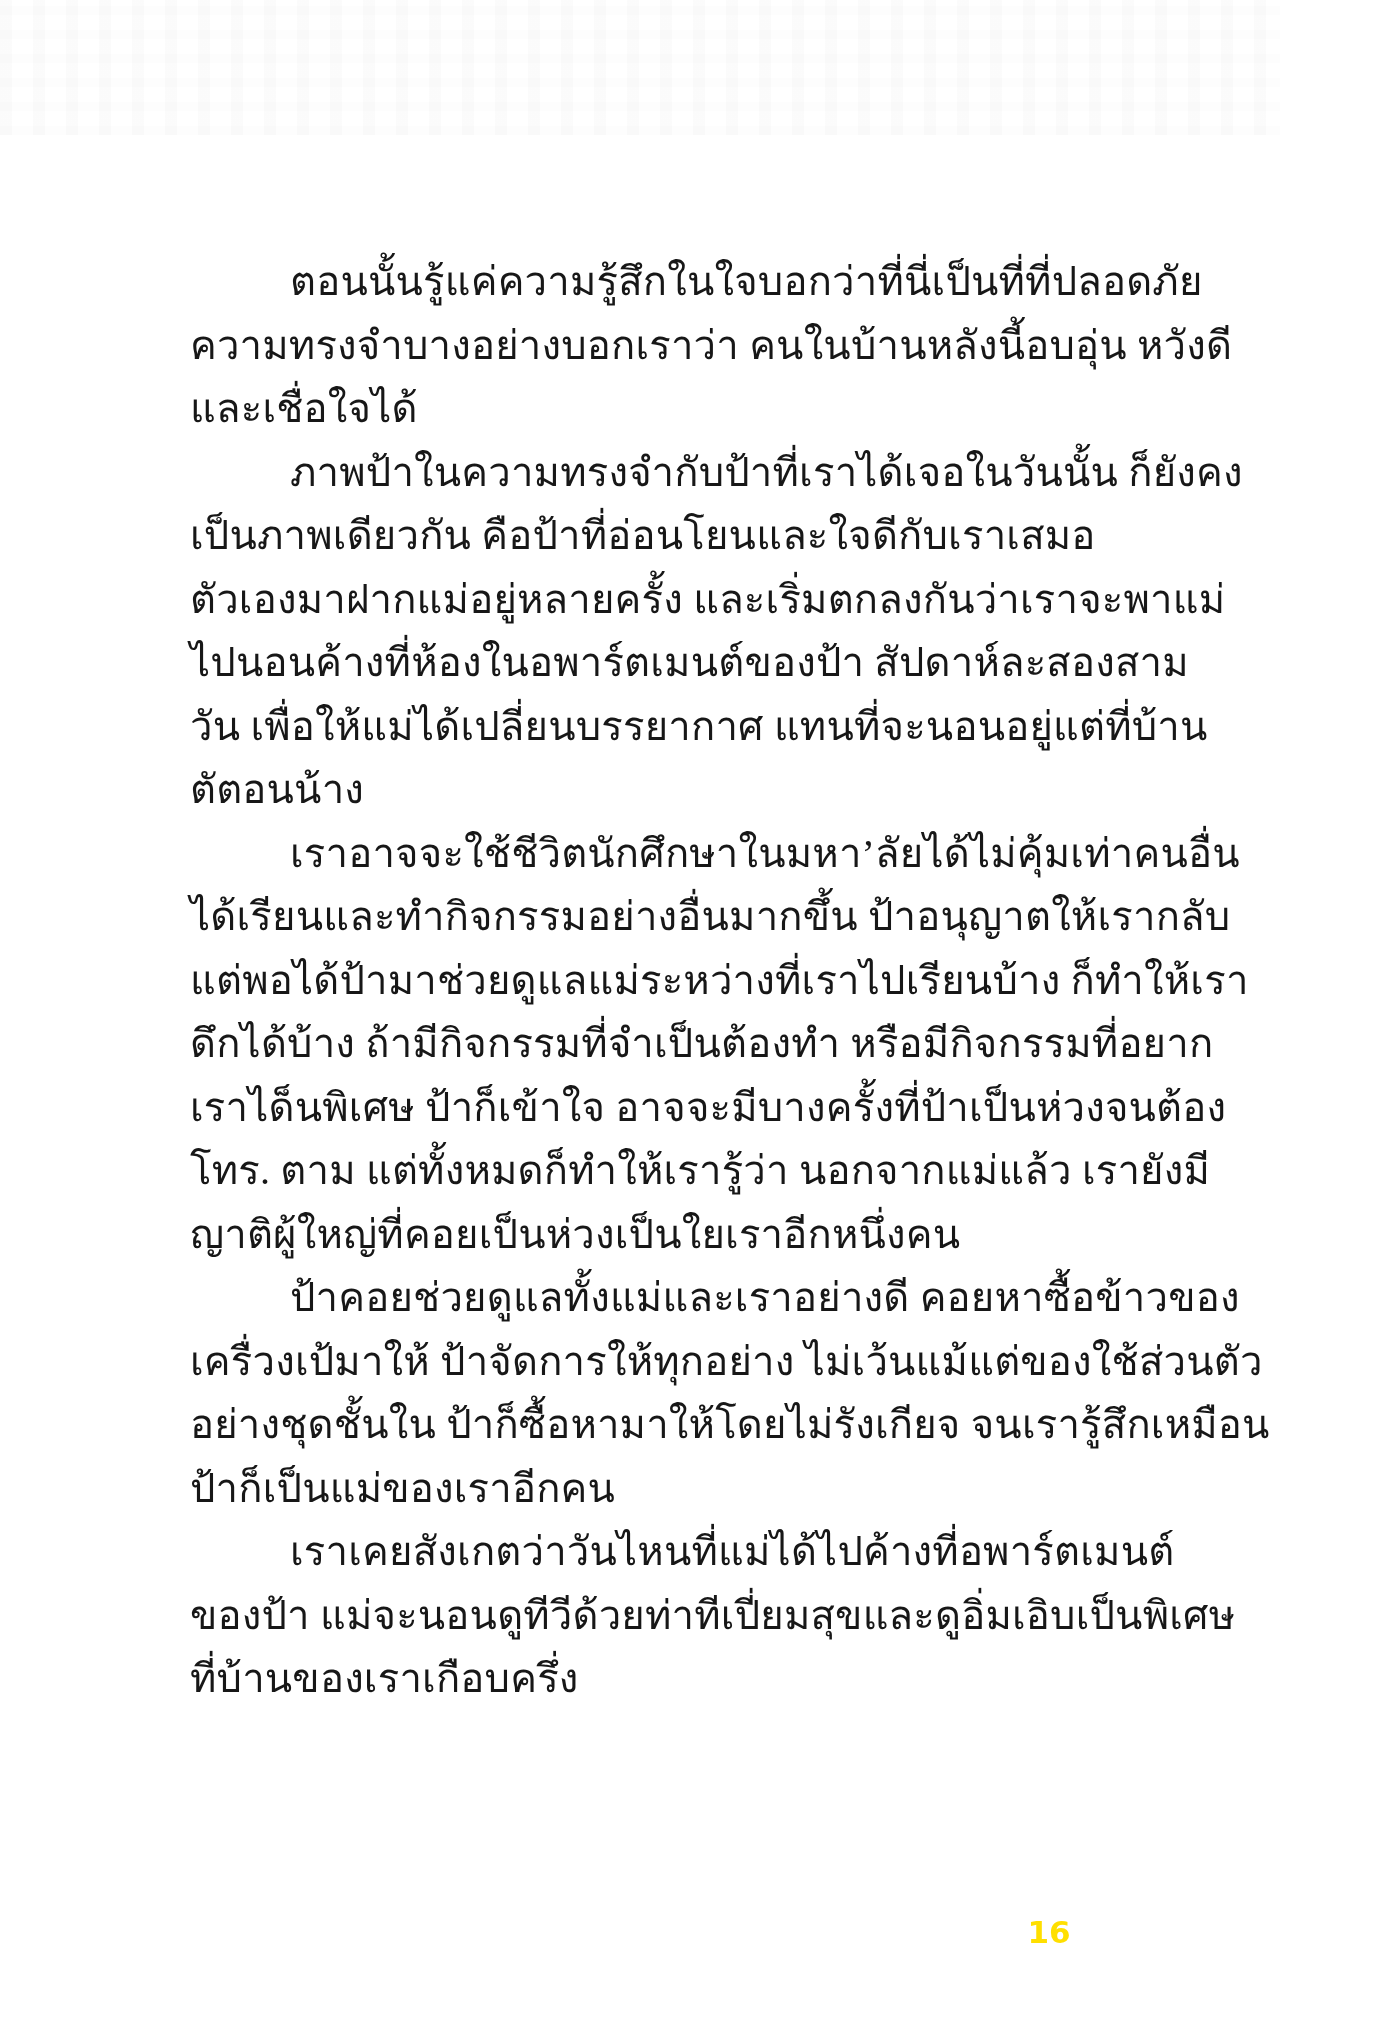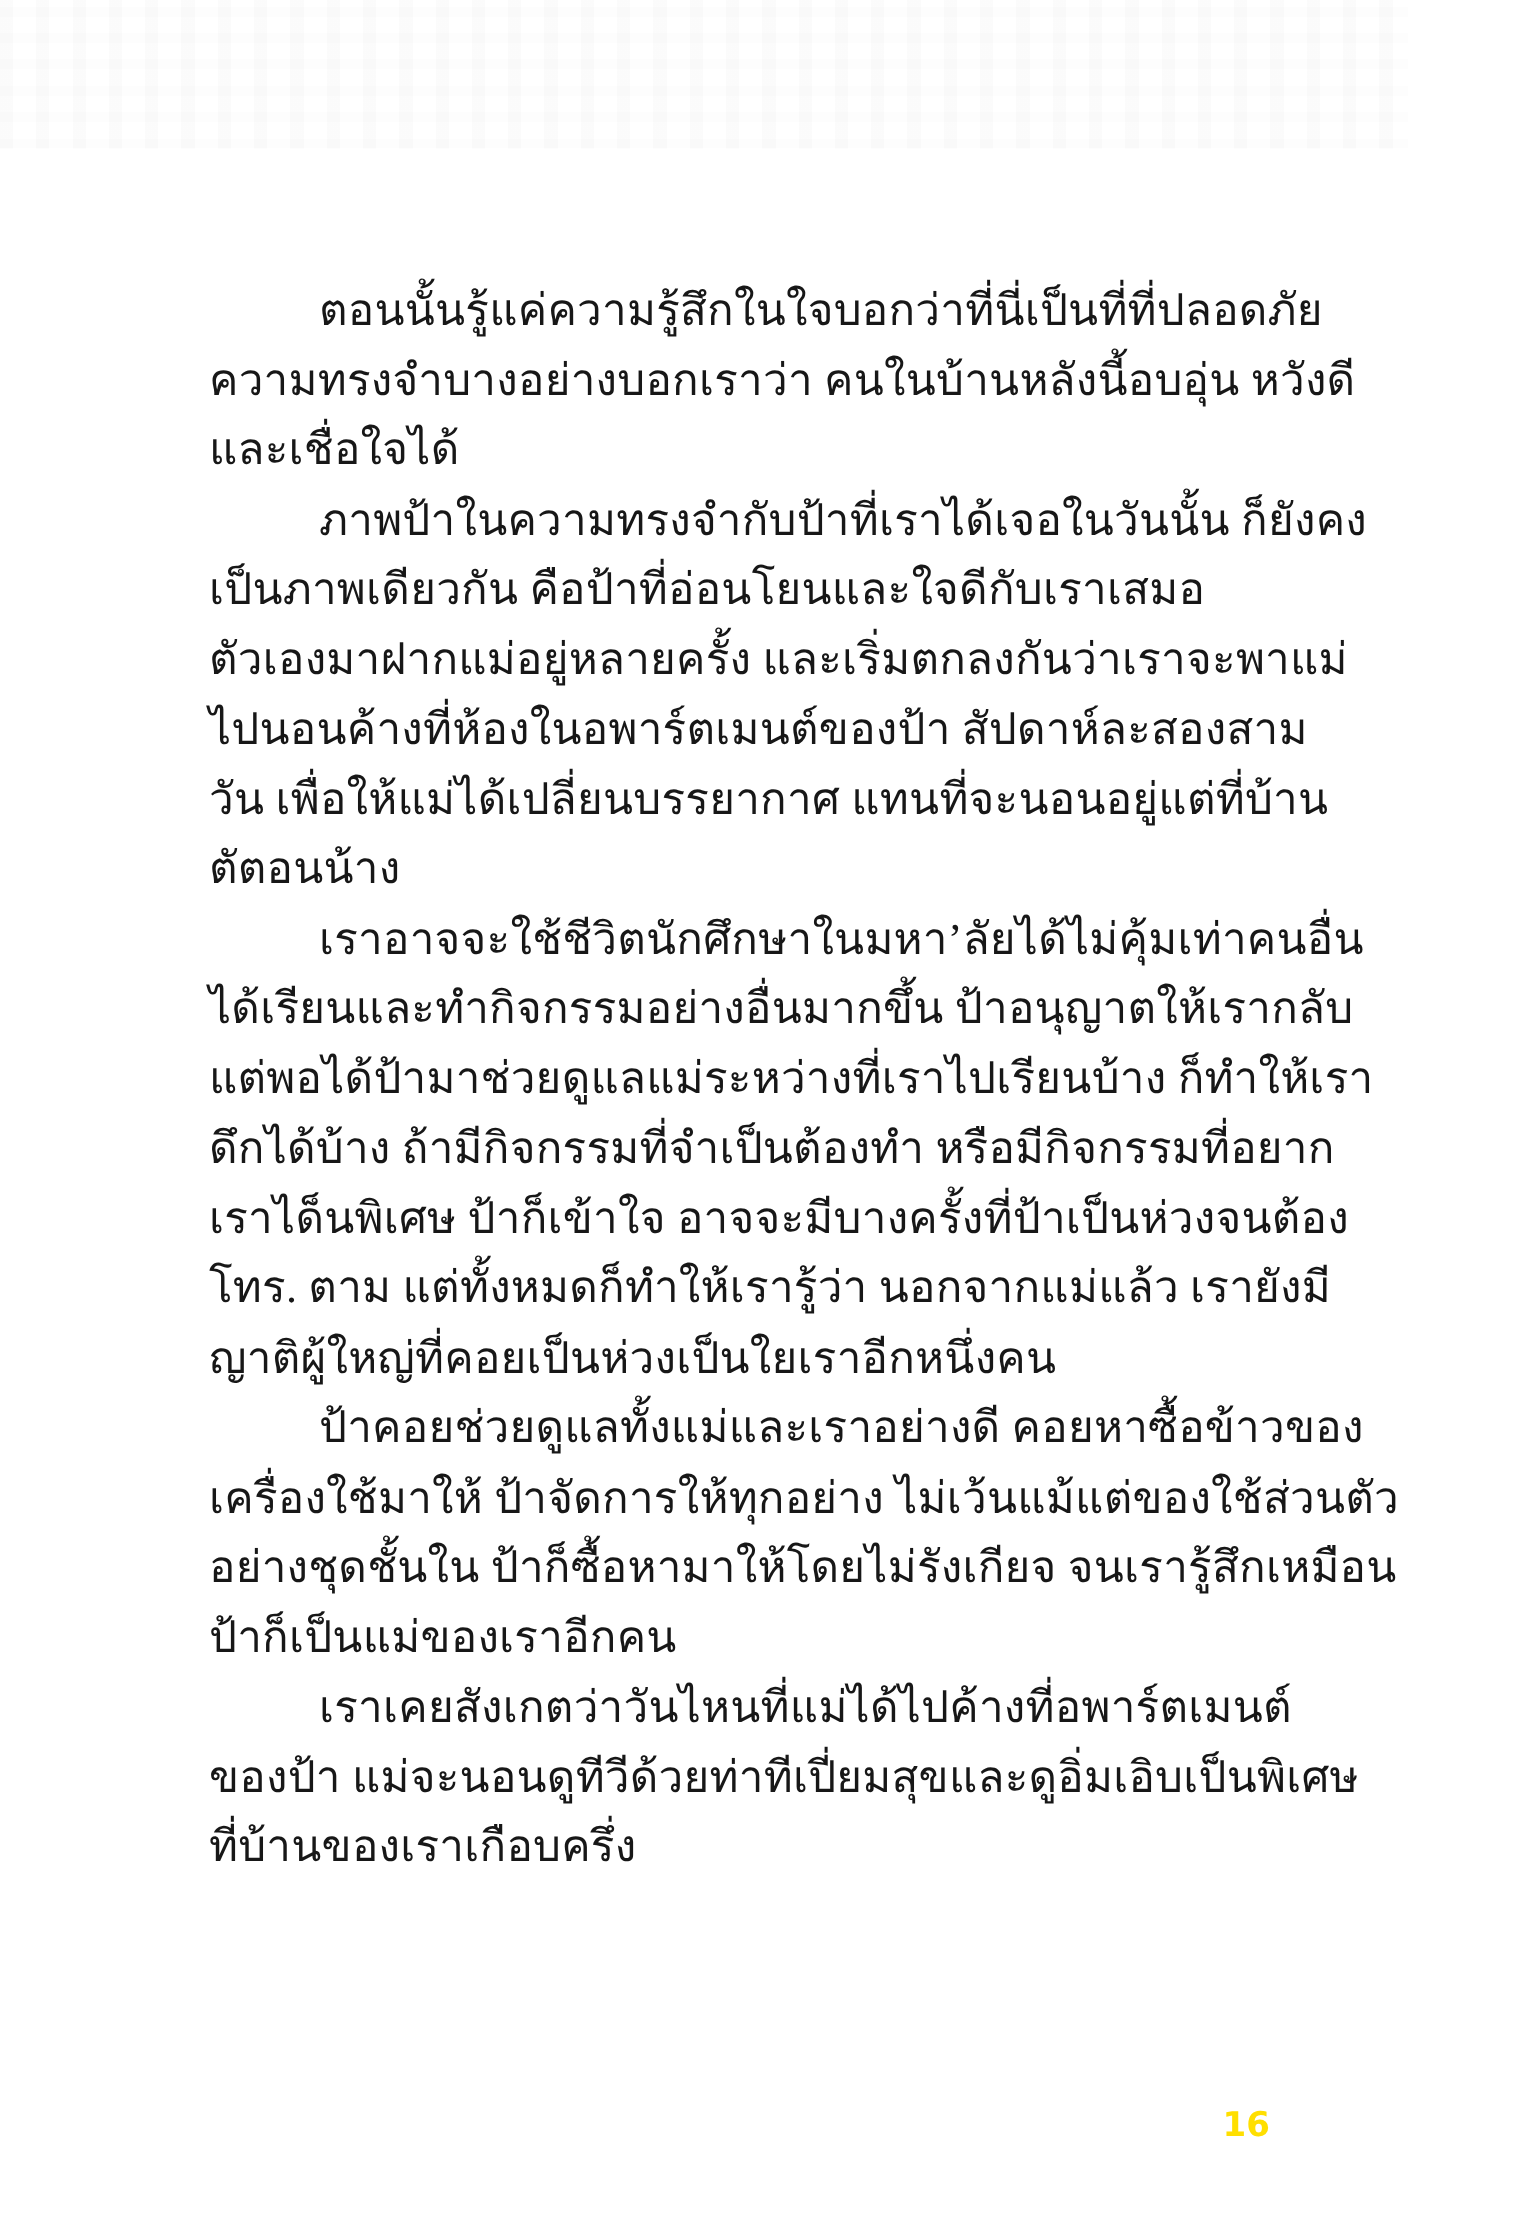--- a/index.html
+++ b/index.html
@@ -39,21 +39,21 @@
   }
   .line {
     height: 63.5px;
     white-space: nowrap;
   }
   .line.indent {
     padding-left: 100px;
   }
   .page-number {
     position: absolute;
-    left: 1105px;
+    left: 1021px;
     top: 1914px;
     width: 56px;
     text-align: center;
     font-family: "DejaVu Sans", sans-serif;
     font-size: 31px;
     font-weight: bold;
     color: #ffdf00;
   }
 </style>
 </head>
@@ -78,21 +78,21 @@
 
     <div class="line indent">เราอาจจะใช้ชีวิตนักศึกษาในมหา’ลัยได้ไม่คุ้มเท่าคนอื่น</div>
     <div class="line">ได้เรียนและทำกิจกรรมอย่างอื่นมากขึ้น ป้าอนุญาตให้เรากลับ</div>
     <div class="line">แต่พอได้ป้ามาช่วยดูแลแม่ระหว่างที่เราไปเรียนบ้าง ก็ทำให้เรา</div>
     <div class="line">ดึกได้บ้าง ถ้ามีกิจกรรมที่จำเป็นต้องทำ หรือมีกิจกรรมที่อยาก</div>
     <div class="line">เราได็นพิเศษ ป้าก็เข้าใจ อาจจะมีบางครั้งที่ป้าเป็นห่วงจนต้อง</div>
     <div class="line">โทร. ตาม แต่ทั้งหมดก็ทำให้เรารู้ว่า นอกจากแม่แล้ว เรายังมี</div>
     <div class="line">ญาติผู้ใหญ่ที่คอยเป็นห่วงเป็นใยเราอีกหนึ่งคน</div>
 
     <div class="line indent">ป้าคอยช่วยดูแลทั้งแม่และเราอย่างดี คอยหาซื้อข้าวของ</div>
-    <div class="line">เครื่องใช้มาให้ ป้าจัดการให้ทุกอย่าง ไม่เว้นแม้แต่ของใช้ส่วนตัว</div>
+    <div class="line">เครื่วงเป้มาให้ ป้าจัดการให้ทุกอย่าง ไม่เว้นแม้แต่ของใช้ส่วนตัว</div>
     <div class="line">อย่างชุดชั้นใน ป้าก็ซื้อหามาให้โดยไม่รังเกียจ จนเรารู้สึกเหมือน</div>
     <div class="line">ป้าก็เป็นแม่ของเราอีกคน</div>
 
     <div class="line indent">เราเคยสังเกตว่าวันไหนที่แม่ได้ไปค้างที่อพาร์ตเมนต์</div>
     <div class="line">ของป้า แม่จะนอนดูทีวีด้วยท่าทีเปี่ยมสุขและดูอิ่มเอิบเป็นพิเศษ</div>
     <div class="line">ที่บ้านของเราเกือบครึ่ง</div>
   </div>
 
   <div class="page-number">16</div>
 </div>

